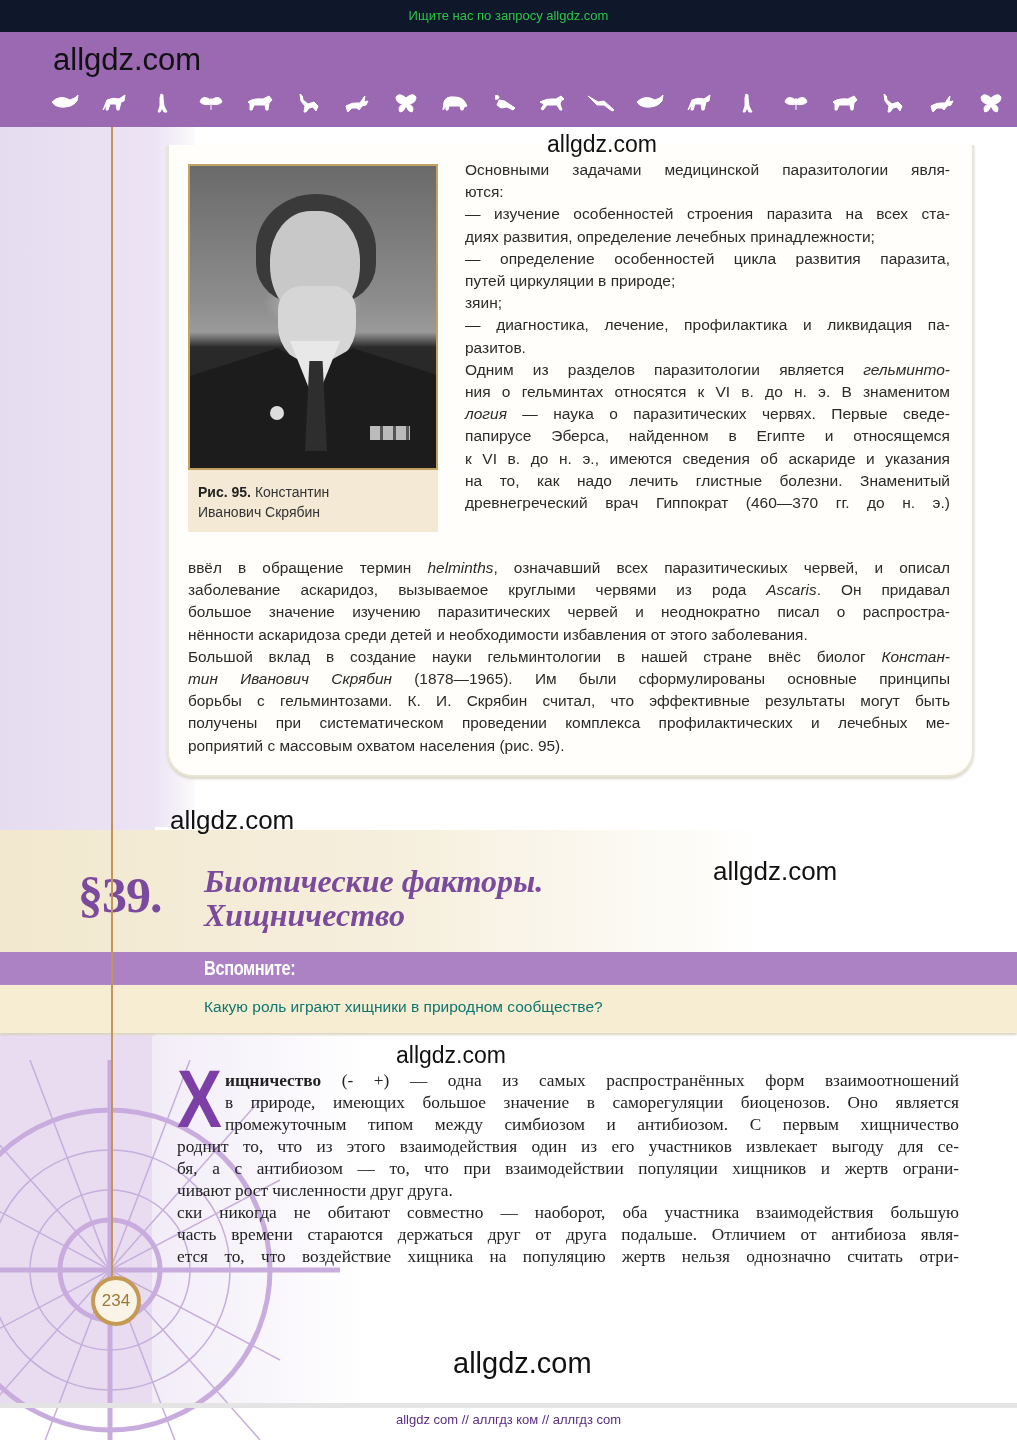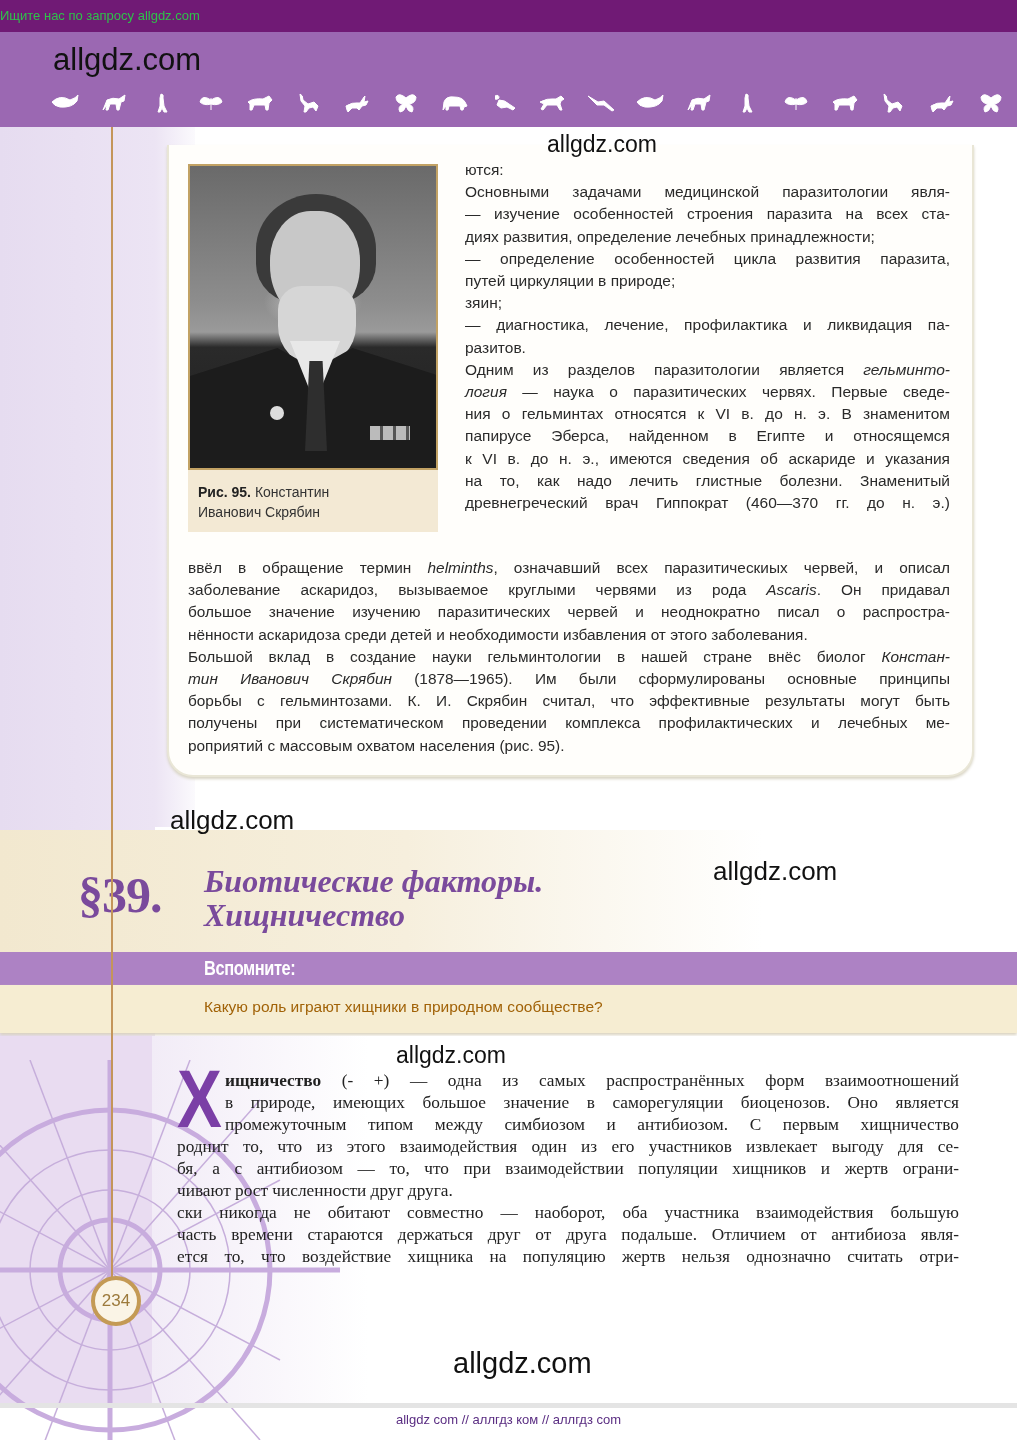--- a/index.html
+++ b/index.html
@@ -1,20 +1,20 @@
 <!DOCTYPE html>
 <html><head>
 <meta charset="utf-8">
 <style>
   * { box-sizing: border-box; margin: 0; padding: 0; }
   html, body { width: 1017px; height: 1440px; overflow: hidden; background: #ffffff; }
   body { position: relative; font-family: "Liberation Sans", sans-serif; color: #222; }
 
-  .top-banner { position: absolute; left: 0; top: 0; width: 1017px; height: 32px; background: #701a75;
-    text-align: left; font-size: 13px; color: #2fc24a; line-height: 32px; font-family: "Liberation Sans", sans-serif; }
+  .top-banner { position: absolute; left: 0; top: 0; width: 1017px; height: 32px; background: #0f172a;
+    text-align: center; font-size: 13px; color: #2fc24a; line-height: 32px; font-family: "Liberation Sans", sans-serif; }
 
   .header-band { position: absolute; left: 0; top: 32px; width: 1017px; height: 95px; background: #9b68b2; }
   .header-band .wm { position: absolute; left: 53px; top: 10px; font-size: 31px; color: #111; font-family: "Liberation Sans", sans-serif; }
   .animal-strip { position: absolute; left: 48px; top: 56px; width: 960px; height: 30px; display: flex; justify-content: space-between; align-items: center; }
   .animal { width: 34px; height: 26px; display: flex; align-items: center; justify-content: center; }
   .animal svg { width: 30px; height: 22px; fill: #ffffff; }
 
   .page { position: absolute; left: 0; top: 127px; width: 1017px; height: 1278px; background: #ffffff; }
   .left-margin { position: absolute; left: 0; top: 127px; width: 155px; height: 1278px;
     background: linear-gradient(to right, #e6dcf0, #ece4f4); }
@@ -49,21 +49,21 @@
   .wm-text { position: absolute; font-size: 26px; color: #111; font-family: "Liberation Sans", sans-serif; }
 
   .section-band { position: absolute; left: 0; top: 830px; width: 1017px; height: 122px;
     background: linear-gradient(to right, #f2e8cf 0%, #f6efdd 40%, #ffffff 75%); }
   .section-num { position: absolute; left: 78px; top: 866px; font-family: "Liberation Serif", serif; font-weight: bold; font-size: 50px; color: #7a4a9c; letter-spacing: -1px; }
   .section-title { position: absolute; left: 204px; top: 864px; font-family: "Liberation Serif", serif; font-weight: bold; font-style: italic; font-size: 32px; line-height: 34px; color: #7a4a9c; }
 
   .recall-bar { position: absolute; left: 0; top: 952px; width: 1017px; height: 33px; background: #ad82c4; }
   .recall-label { position: absolute; left: 204px; top: 957px; font-family: "Liberation Sans", sans-serif; font-weight: bold; font-size: 20px; color: #ffffff; transform: scaleX(0.82); transform-origin: left; letter-spacing: -0.5px; }
   .recall-q-band { position: absolute; left: 0; top: 985px; width: 1017px; height: 48px; background: #f6edd2; box-shadow: 0 2px 3px #d9d2bf; }
-  .recall-question { position: absolute; left: 204px; top: 998px; font-size: 15.5px; color: #a16207; font-family: "Liberation Sans", sans-serif; }
+  .recall-question { position: absolute; left: 204px; top: 998px; font-size: 15.5px; color: #0f766e; font-family: "Liberation Sans", sans-serif; }
 
   .lower-margin { position: absolute; left: 0; top: 1036px; width: 152px; height: 369px; background: #e9dcf1; overflow: hidden; }
   .lower-fade { position: absolute; left: 152px; top: 1036px; width: 865px; height: 369px; background: linear-gradient(to right, #f2ecf7 0%, #ffffff 25%); }
   .compass { position: absolute; left: -60px; top: 1060px; width: 420px; height: 420px; }
   .page-num { position: absolute; left: 91px; top: 1276px; width: 50px; height: 50px; border-radius: 50%; border: 4px solid #c49a55; background: #faf4e6;
     text-align: center; line-height: 42px; font-size: 17px; color: #9c7a3c; font-family: "Liberation Sans", sans-serif; }
 
   .main-text { position: absolute; left: 177px; top: 1070px; width: 782px; font-family: "Liberation Serif", serif; font-size: 17.3px; line-height: 22px; color: #222; }
   .main-text .line { display: block; white-space: nowrap; text-align: justify; text-align-last: justify; }
   .main-text .line.last { text-align-last: left; }
@@ -202,32 +202,32 @@
   <div class="medal"></div>
   <div class="ribbons"></div>
 </div>
 <div class="caption">
   <b>Рис. 95.</b>
   <span>Константин</span><br>
   <span>Иванович Скрябин</span>
 </div>
 
 <div class="box-text right-col">
+  <span class="line">Основными задачами медицинской паразитологии явля-</span>
   <span class="line last">ются:</span>
-  <span class="line">Основными задачами медицинской паразитологии явля-</span>
   <span class="line">— изучение особенностей строения паразита на всех ста-</span>
   <span class="line last">диях развития, определение лечебных принадлежности;</span>
   <span class="line">— определение особенностей цикла развития паразита,</span>
   <span class="line last">путей циркуляции в природе;</span>
   <span class="line last">зяин;</span>
   <span class="line">— диагностика, лечение, профилактика и ликвидация па-</span>
   <span class="line last">разитов.</span>
   <span class="line"><span>Одним из разделов паразитологии является </span><i>гельминто-</i></span>
+  <span class="line">ния о гельминтах относятся к VI в. до н. э. В знаменитом</span>
   <span class="line"><i>логия</i><span> — наука о паразитических червях. Первые сведе-</span></span>
-  <span class="line">ния о гельминтах относятся к VI в. до н. э. В знаменитом</span>
   <span class="line">папирусе Эберса, найденном в Египте и относящемся</span>
   <span class="line">к VI в. до н. э., имеются сведения об аскариде и указания</span>
   <span class="line">на то, как надо лечить глистные болезни. Знаменитый</span>
   <span class="line">древнегреческий врач Гиппократ (460—370 гг. до н. э.)</span>
 </div>
 
 <div class="box-text full-col">
   <span class="line"><span>ввёл в обращение термин </span><i>helminths</i><span>, означавший всех паразитическиых червей, и описал</span></span>
   <span class="line"><span>заболевание аскаридоз, вызываемое круглыми червями из рода </span><i>Ascaris</i><span>. Он придавал</span></span>
   <span class="line">большое значение изучению паразитических червей и неоднократно писал о распростра-</span>

